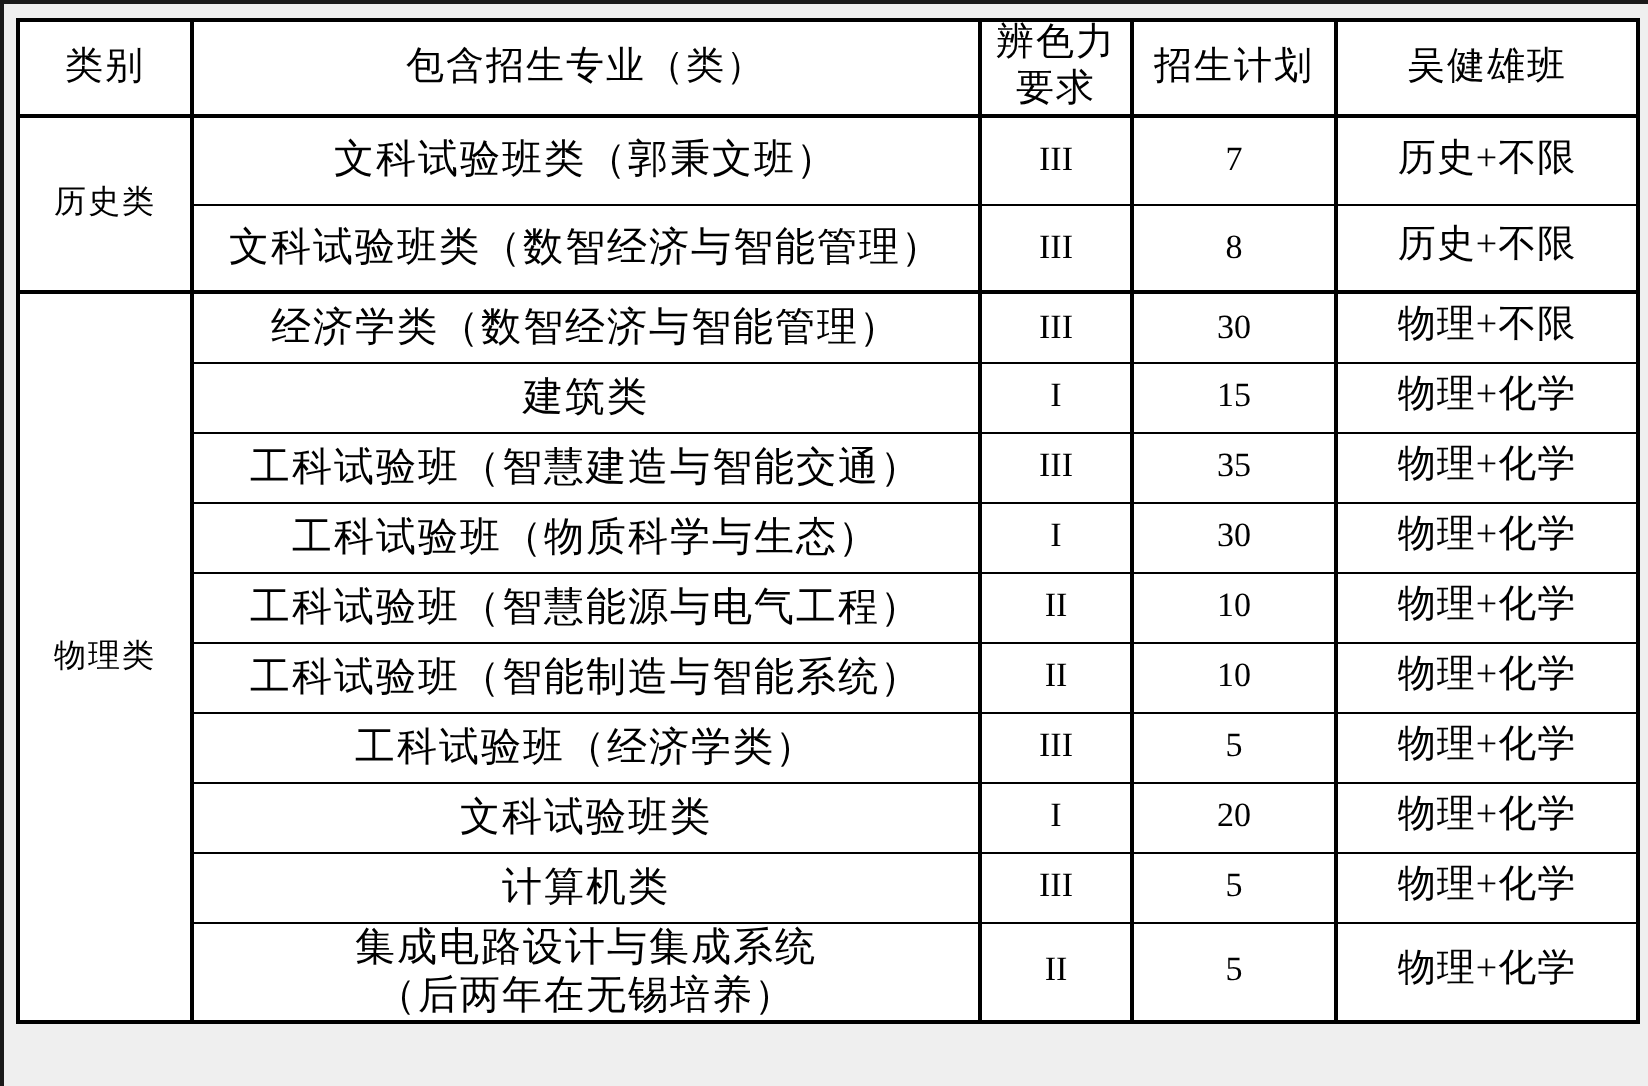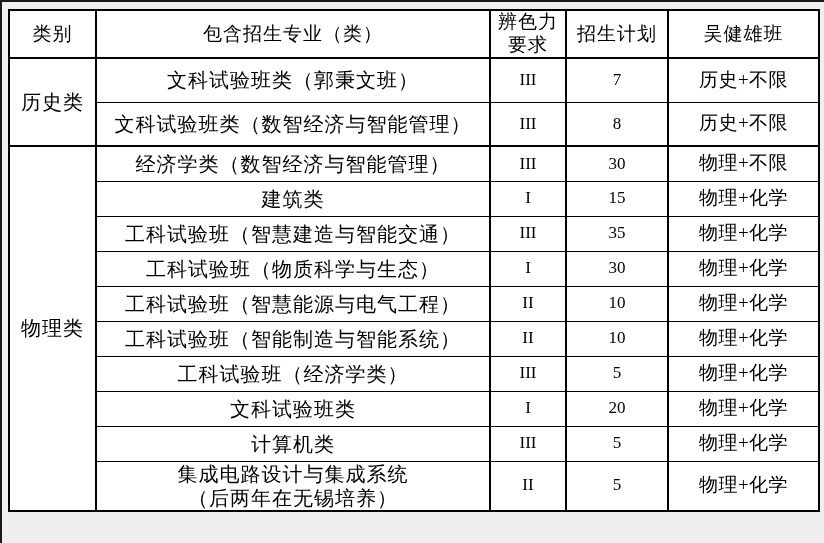--- a/index.html
+++ b/index.html
@@ -49,21 +49,21 @@
   table { border: 2px solid #000; }
   thead th { border-bottom-width: 2px; font-weight: normal; }
   tr.sec-top td { border-top-width: 2px; margin-left: 24px; }
   tr.r-head   { height: 48px; }
   tr.r-hist   { height: 44px; }
   tr.r-phys   { height: 35px; }
   tr.r-last   { height: 44px; }
   .cn   { font-size: 20px; letter-spacing: 1px; }
   .hd   { font-size: 19px; letter-spacing: 1px; }
   .num  { font-size: 17px; font-family: Liberation Serif, serif; letter-spacing: 0; }
-  .cat  { font-size: 20px; letter-spacing: 1px; }
+  .cat  { font-size: 16px; letter-spacing: 1px; }
   .subj { font-size: 19px; letter-spacing: 0.5px; }
 </style>
 </head>
 <body>
 
 <div class="page">
   <div class="table-wrap">
     <table>
       <colgroup>
         <col style="width:87px">

